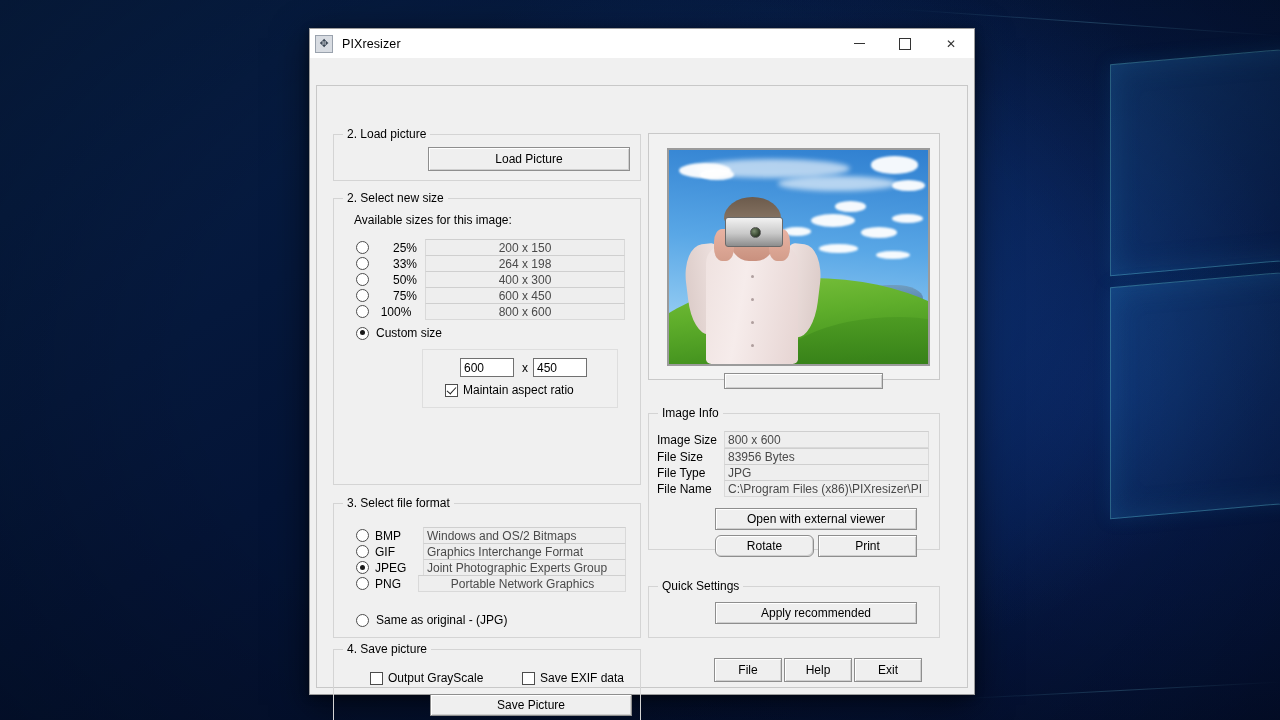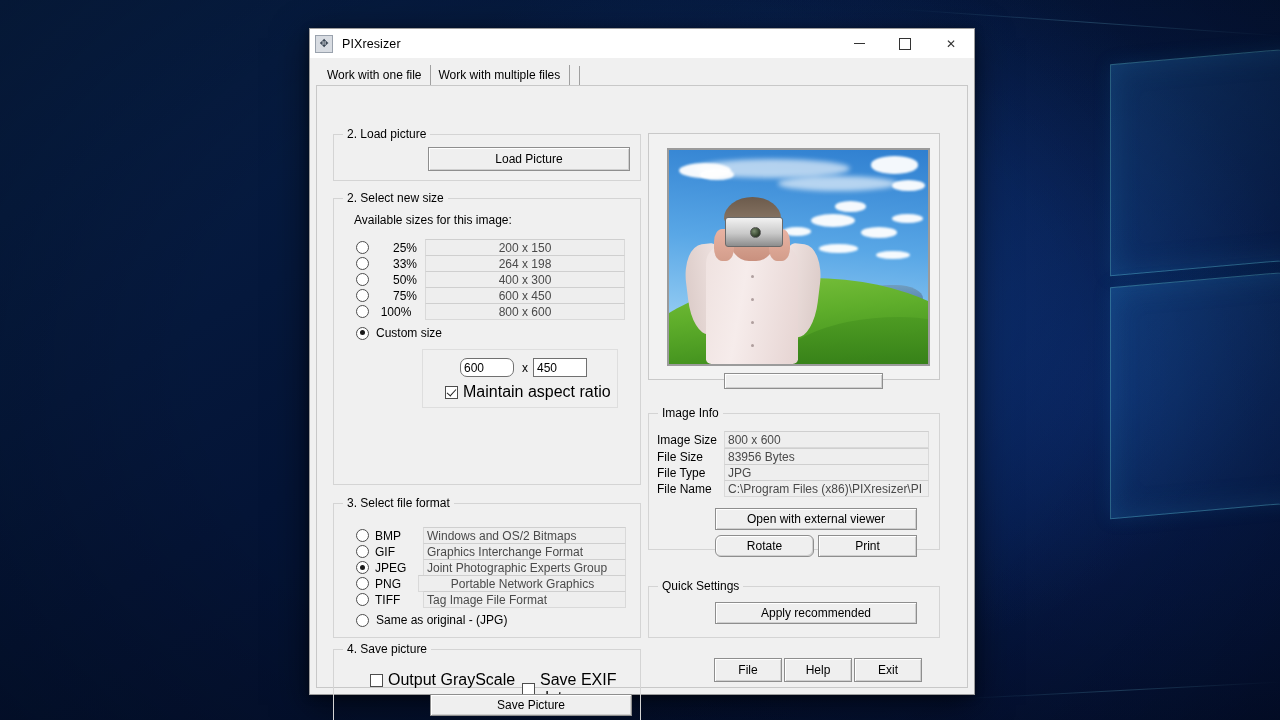--- a/index.html
+++ b/index.html
@@ -184,21 +184,21 @@
     flex: 0 0 auto;
   }
   .checkbox.checked::after {
     content: "";
     position: absolute; left: 3.4px; top: 0.4px;
     width: 4px; height: 8px;
     border: solid #222;
     border-width: 0 1.6px 1.6px 0;
     transform: rotate(42deg);
   }
-  .check-label { font-size: 16px; color: #000; margin-left: 5px; }
+  .check-label { font-size: 12px; color: #000; margin-left: 5px; text-align: right; }
 
   .info-label { position: absolute; font-size: 12px; color: #000; }
 
   
   #preview-frame {
     position: absolute;
     left: 7px; top: 8px; width: 290px; height: 245px;
     background: #f2f2f2;
     border: 1px solid #c9c9c9;
   }
@@ -328,25 +328,20 @@
       <div class="win-btn">
           <span class="glyph-min"></span>
         </div>
       <div class="win-btn">
           <span class="glyph-max"></span>
         </div>
       <div class="win-btn close">✕</div>
     </div>
   </div>
 
-  <div id="tabstrip">
-    <div class="tab active">Work with one file</div>
-    <div class="tab">Work with multiple files</div>
-    <div id="tab-endcap"></div>
-  </div>
 
   <div id="client">
 
     <div class="group" id="grp-load" style="left:16px; top:48px; width:306px; height:45px;">
       <div class="group-title">2. Load picture</div>
       <div class="btn" style="position:absolute; left:94px; top:12px; width:200px; height:22px;">Load Picture</div>
     </div>
 
     <div class="group" id="grp-size" style="left:16px; top:112px; width:306px; height:285px;">
       <div class="group-title">2. Select new size</div>
@@ -382,21 +377,21 @@
         <span class="radio-label" style="width:42px; text-align:center; margin-left:6px;">100%</span>
         <span class="ro-field centered" style="margin-left:8px; width:198px; height:15px;">800 x 600</span>
       </div>
 
       <div class="radio-row" style="left:22px; top:127px;">
         <span class="radio checked"></span>
         <span class="radio-label" style="margin-left:7px;">Custom size</span>
       </div>
 
       <div style="position:absolute; left:88px; top:150px; width:194px; height:57px; border:1px solid #dedede;">
-        <input class="txt-input" style="position: absolute; left: 37px; top: 8px; width: 54px; height: 19px; border-radius: 7px;" value="600">
+        <input class="txt-input" style="position: absolute; left: 37px; top: 8px; width: 54px; height: 19px;" value="600">
         <span style="position:absolute; left:99px; top:11px; font-size:12px;">x</span>
         <input class="txt-input" style="position: absolute; left: 110px; top: 8px; width: 54px; height: 19px;" value="450">
         <div class="check-row" style="left:22px; top:33px;">
           <span class="checkbox checked"></span>
           <span class="check-label">Maintain aspect ratio</span>
         </div>
       </div>
     </div>
 
     <div class="group" id="grp-format" style="left:16px; top:417px; width:306px; height:133px;">
@@ -419,25 +414,20 @@
         <span class="radio-label" style="width:44px; margin-left:6px;">JPEG</span>
         <span class="ro-field" style="margin-left:4px; width:198px; height:15px;">Joint Photographic Experts Group</span>
       </div>
 
       <div class="radio-row" style="left:22px; top:71px; width:270px;">
         <span class="radio"></span>
         <span class="radio-label" style="width:44px; margin-left:6px;">PNG</span>
         <span class="ro-field" style="margin-left:4px; width:198px; height:15px;padding-left:32px;">Portable Network Graphics</span>
       </div>
 
-      <div class="radio-row" style="left:22px; top:87px; width:270px;">
-        <span class="radio"></span>
-        <span class="radio-label" style="width:44px; margin-left:6px;">TIFF</span>
-        <span class="ro-field" style="margin-left:4px; width:198px; height:15px;">Tag Image File Format</span>
-      </div>
 
       <div class="radio-row" style="left:22px; top:109px;">
         <span class="radio"></span>
         <span class="radio-label" style="margin-left:7px;">Same as original  - (JPG)</span>
       </div>
     </div>
 
     <div class="group" id="grp-save" style="left:16px; top:563px; width:306px; height:72px;">
       <div class="group-title">4. Save picture</div>
 

